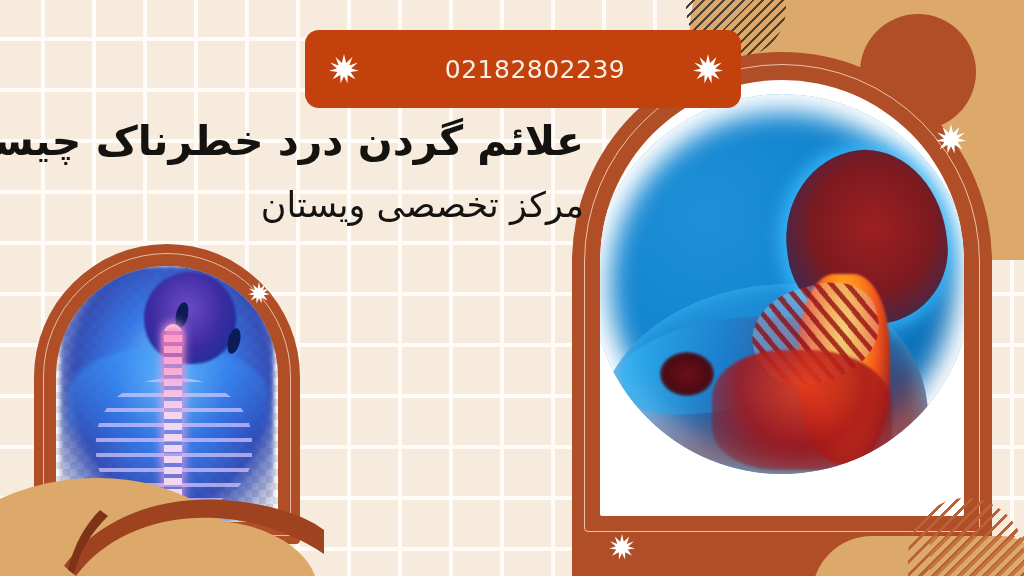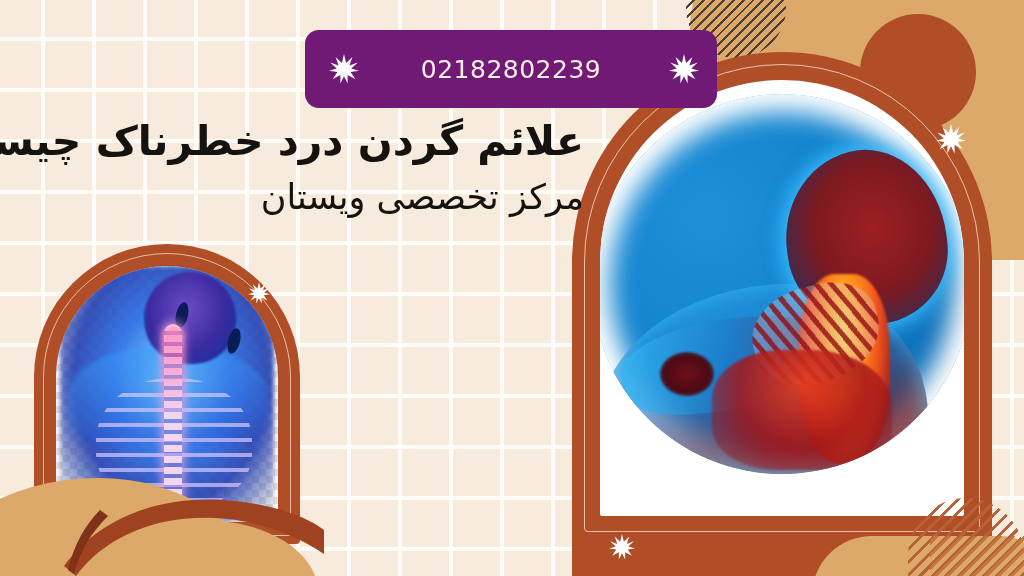--- a/index.html
+++ b/index.html
@@ -328,24 +328,24 @@
     width:420px;height:40px;
     background:#AF4E27;
     z-index:6;
   }
 
   
   .phone-box{
     position:absolute;
     left:305px;top:30px;
     width:412px;height:78px;
-    background:#701a75;
+    background:#c2410c;
     border-radius:14px;
     z-index:6;
-    display:flex;align-items:center;justify-content:center;
+    display:flex;align-items:center;justify-content:center;padding-left:24px;
   }
   .phone-nums{
     text-align:center;
     color:#FBEFE4;
     font-size:25px;
     line-height:1.32;
     letter-spacing:.5px;
     direction:ltr;
     font-family:"DejaVu Sans","Liberation Sans",sans-serif;
   }
@@ -378,21 +378,21 @@
     font-size:41px;
     line-height:1.15;
     font-weight:600;
     white-space:nowrap;
     font-family:"DejaVu Sans","Liberation Sans",sans-serif;
   }
   .headline .line2{
     font-size:35px;
     line-height:1.25;
     font-weight:500;
-    margin-top:11px;
+    margin-top:19px;
     white-space:nowrap;
     font-family:"DejaVu Sans","Liberation Sans",sans-serif;
   }
 </style>
 </head>
 <body>
 
 <div id="stage">
 
   <div class="grid-bg"></div>

